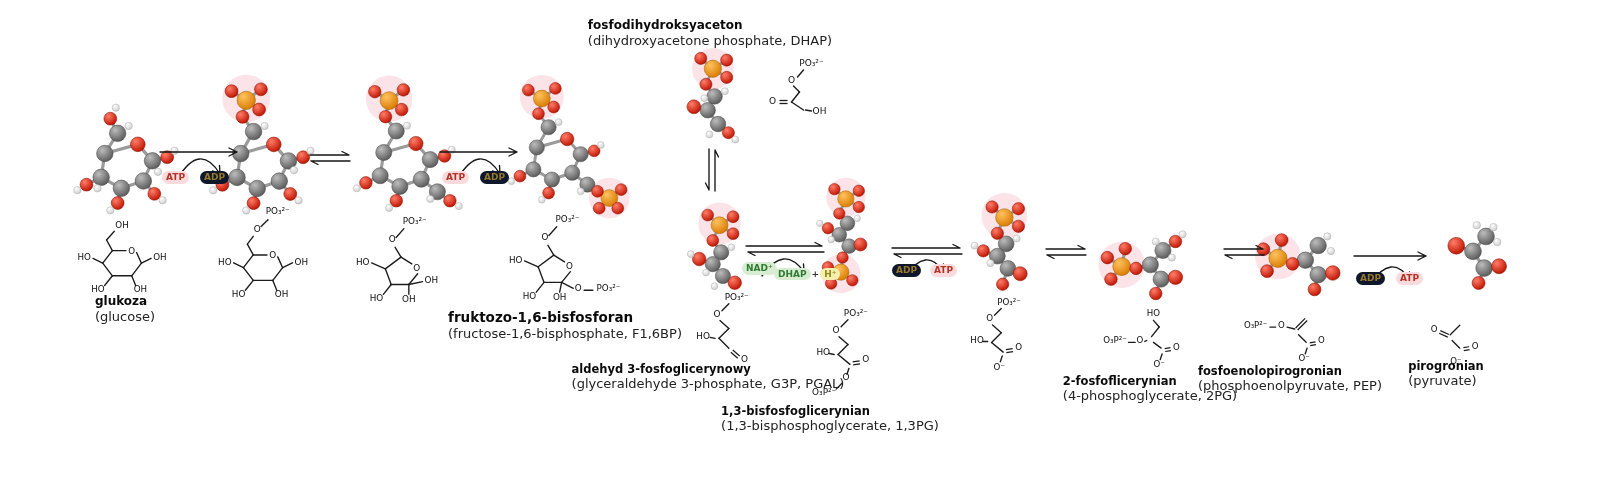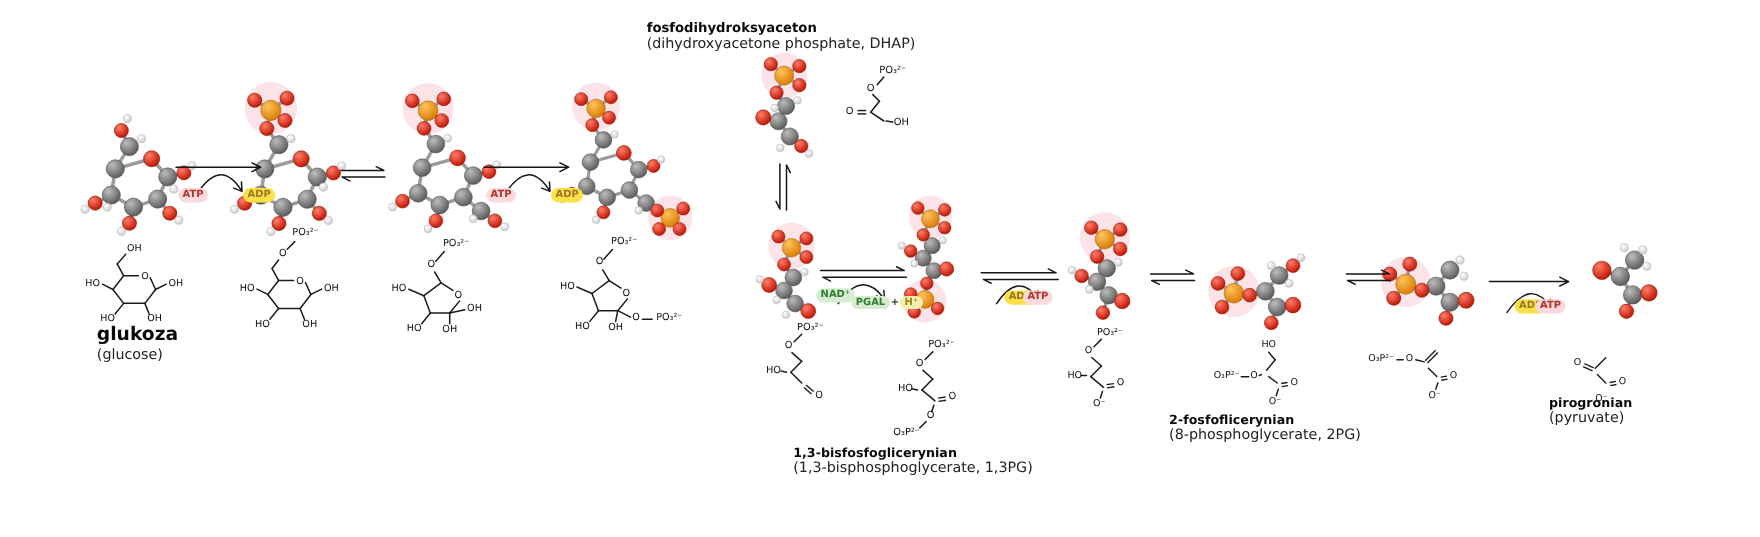--- a/index.html
+++ b/index.html
@@ -8,21 +8,21 @@
   svg.mol{position:absolute;overflow:visible;}
   .cl{position:absolute;transform:translateX(-50%);text-align:left;white-space:nowrap;}
   .nm{font-weight:bold;color:#0a0a0a;font-size:11.5px;line-height:1.25;}
   .sb{color:#222;font-size:13px;line-height:1.3;}
   .arr{position:absolute;}
   .arr svg{position:absolute;left:0;top:0;overflow:visible;}
   .arr path{stroke:#161616;stroke-width:1.35;fill:none;stroke-linecap:round;stroke-linejoin:round;}
   .badge{position:absolute;display:inline-block;font-size:9px;font-weight:bold;
          padding:1px 4px;border-radius:8px;line-height:1.2;white-space:nowrap;}
   .b-atp{background:#fadadc;color:#b23327;}
-  .b-adp{background:#fde047;color:#96782a;margin-left:21px;}
+  .b-adp{background:#0f172a;color:#96782a;}
   .b-nad{background:#d8ecd2;color:#2e7d32;}
   .b-h{background:#f5efad;color:#93891c;}
   .plus{position:absolute;font-size:9px;font-weight:bold;color:#333;}
   .grp{position:absolute;white-space:nowrap;}
   .grp .bchip{display:inline-block;font-size:9px;font-weight:bold;padding:1px 4px;border-radius:8px;}
   .rot{position:absolute;}
 </style>
 </head>
 <body>
 
@@ -583,30 +583,42 @@
       <line x1="18.390792300919827" y1="24.370717322930386" x2="27.390792300919827" y2="28.370717322930386" stroke="#1c1c1c" stroke-width="1.3"></line>
       <line x1="19.609207699080173" y1="21.629282677069614" x2="28.609207699080173" y2="25.629282677069614" stroke="#1c1c1c" stroke-width="1.3"></line>
       <line x1="44.246598480958035" y1="42.479590885748216" x2="50.246598480958035" y2="41.479590885748216" stroke="#1c1c1c" stroke-width="1.3"></line>
       <line x1="43.753401519041965" y1="39.520409114251784" x2="49.753401519041965" y2="38.520409114251784" stroke="#1c1c1c" stroke-width="1.3"></line>
       <text x="13" y="23" text-anchor="middle" font-size="9" fill="#101010" font-family="DejaVu Sans, sans-serif">O</text>
       <text x="56" y="41" text-anchor="middle" font-size="9" fill="#101010" font-family="DejaVu Sans, sans-serif">O</text>
       <text x="36" y="57" text-anchor="middle" font-size="9" fill="#101010" font-family="DejaVu Sans, sans-serif">O⁻</text>
     </svg>
 
   <div class="cl" style="left:125px;top:294px">
-    <div class="nm" style="font-size:17px">glukoza</div>
+    <div class="nm" style="font-size:12px">glukoza</div>
     <div class="sb">(glucose)</div>
+  </div>
+  <div class="cl" style="left:565px;top:309px">
+    <div class="nm" style="font-size:13.5px">fruktozo-1,6-bisfosforan</div>
+    <div class="sb">(fructose-1,6-bisphosphate, F1,6BP)</div>
+  </div>
+  <div class="cl" style="left:708px;top:362px">
+    <div class="nm">aldehyd 3-fosfoglicerynowy</div>
+    <div class="sb">(glyceraldehyde 3-phosphate, G3P, PGAL)</div>
   </div>
   <div class="cl" style="left:830px;top:404px">
     <div class="nm">1,3-bisfosfoglicerynian</div>
     <div class="sb">(1,3-bisphosphoglycerate, 1,3PG)</div>
   </div>
   <div class="cl" style="left:1150px;top:374px">
     <div class="nm">2-fosfoflicerynian</div>
-    <div class="sb">(8-phosphoglycerate, 2PG)</div>
+    <div class="sb">(4-phosphoglycerate, 2PG)</div>
+  </div>
+  <div class="cl" style="left:1290px;top:364px">
+    <div class="nm">fosfoenolopirogronian</div>
+    <div class="sb">(phosphoenolpyruvate, PEP)</div>
   </div>
   <div class="cl" style="left:1446px;top:359px">
     <div class="nm">pirogronian</div>
     <div class="sb">(pyruvate)</div>
   </div>
 
   <div class="arr" style="left:154px;top:138px;width:92px;height:52px">
     <svg viewBox="0 0 92 52" width="92" height="52">
       <path d="M6,14 H83 M83,14 l-8,-4 M83,14 l-8,4"></path>
       <path d="M24,40 Q46,4 66,36 M66,36 l-7.5,-3 M66,36 l-0.5,-8.5"></path>
@@ -648,21 +660,21 @@
       </svg>
   </div>
 
   <div class="arr" style="left:742px;top:238px;width:90px;height:52px">
     <svg viewBox="0 0 90 52" width="90" height="52">
       <path d="M4,8 H80 M80,8 l-7,-3.5 M82,14 H6 M6,14 l7,3.5"></path>
       <path d="M20,38 Q42,6 62,34 M62,34 l-7,-3 M62,34 l-0.5,-8"></path>
     </svg>
     <span class="badge b-nad" style="left:0px;top:24px">NAD⁺</span>
     <div class="grp" style="left:32px;top:24px">
-      <span class="bchip b-nad">PGAL</span><span class="plus" style="position:static;padding:0 1px">+</span><span class="bchip b-h">H⁺</span>
+      <span class="bchip b-nad">DHAP</span><span class="plus" style="position:static;padding:0 1px">+</span><span class="bchip b-h">H⁺</span>
     </div>
   </div>
 
   <div class="arr" style="left:888px;top:240px;width:80px;height:48px">
     <svg viewBox="0 0 80 48" width="80" height="48">
       <path d="M4,8 H72 M72,8 l-7,-3.5 M74,14 H6 M6,14 l7,3.5"></path>
       <path d="M18,36 Q38,6 56,32 M56,32 l-7,-3 M56,32 l-0.5,-8"></path>
     </svg>
     <span class="badge b-adp" style="left:4px;top:24px">ADP</span>
     <span class="badge b-atp" style="left:42px;top:24px">ATP</span>

